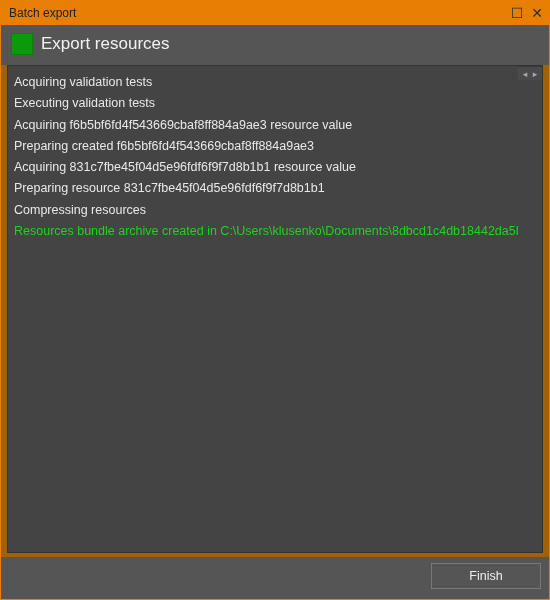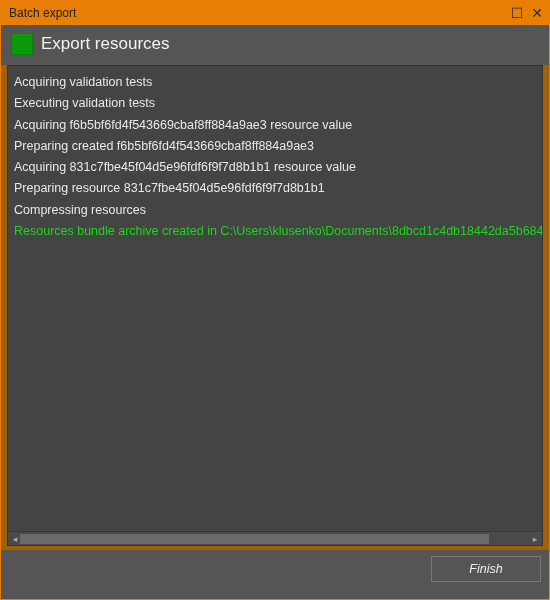--- a/index.html
+++ b/index.html
@@ -58,21 +58,21 @@
     font-size: 17px;
     font-weight: 400;
   }
   .log-area {
     margin: 0 6px 4px 6px;
     flex: 1;
     background: #444;
     border: 1px solid #333;
     position: relative;
     display: flex;
-    flex-direction: column;
+    flex-direction: row;
     overflow: hidden;
   }
   .log-content {
     flex: 1;
     overflow: hidden;
     padding: 6px 4px;
   }
   .log-line {
     font-size: 12.5px;
     color: #e8e8e8;
@@ -106,23 +106,22 @@
   .hscrollbar .thumb {
     position: absolute;
     left: 0; top: 0;
     height: 10px;
     width: 92%;
     background: #6a6a6a;
   }
   .footer {
     display: flex;
     justify-content: flex-end;
-    padding: 6px 8px 17px 8px;
+    padding: 6px 8px 10px 8px;
     background: #555;
-    font-style: italic;
   }
   .btn {
     min-width: 110px;
     height: 26px;
     background: #555;
     border: 1px solid #777;
     color: #eee;
     font-size: 12.5px;
     display: flex;
     align-items: center;

